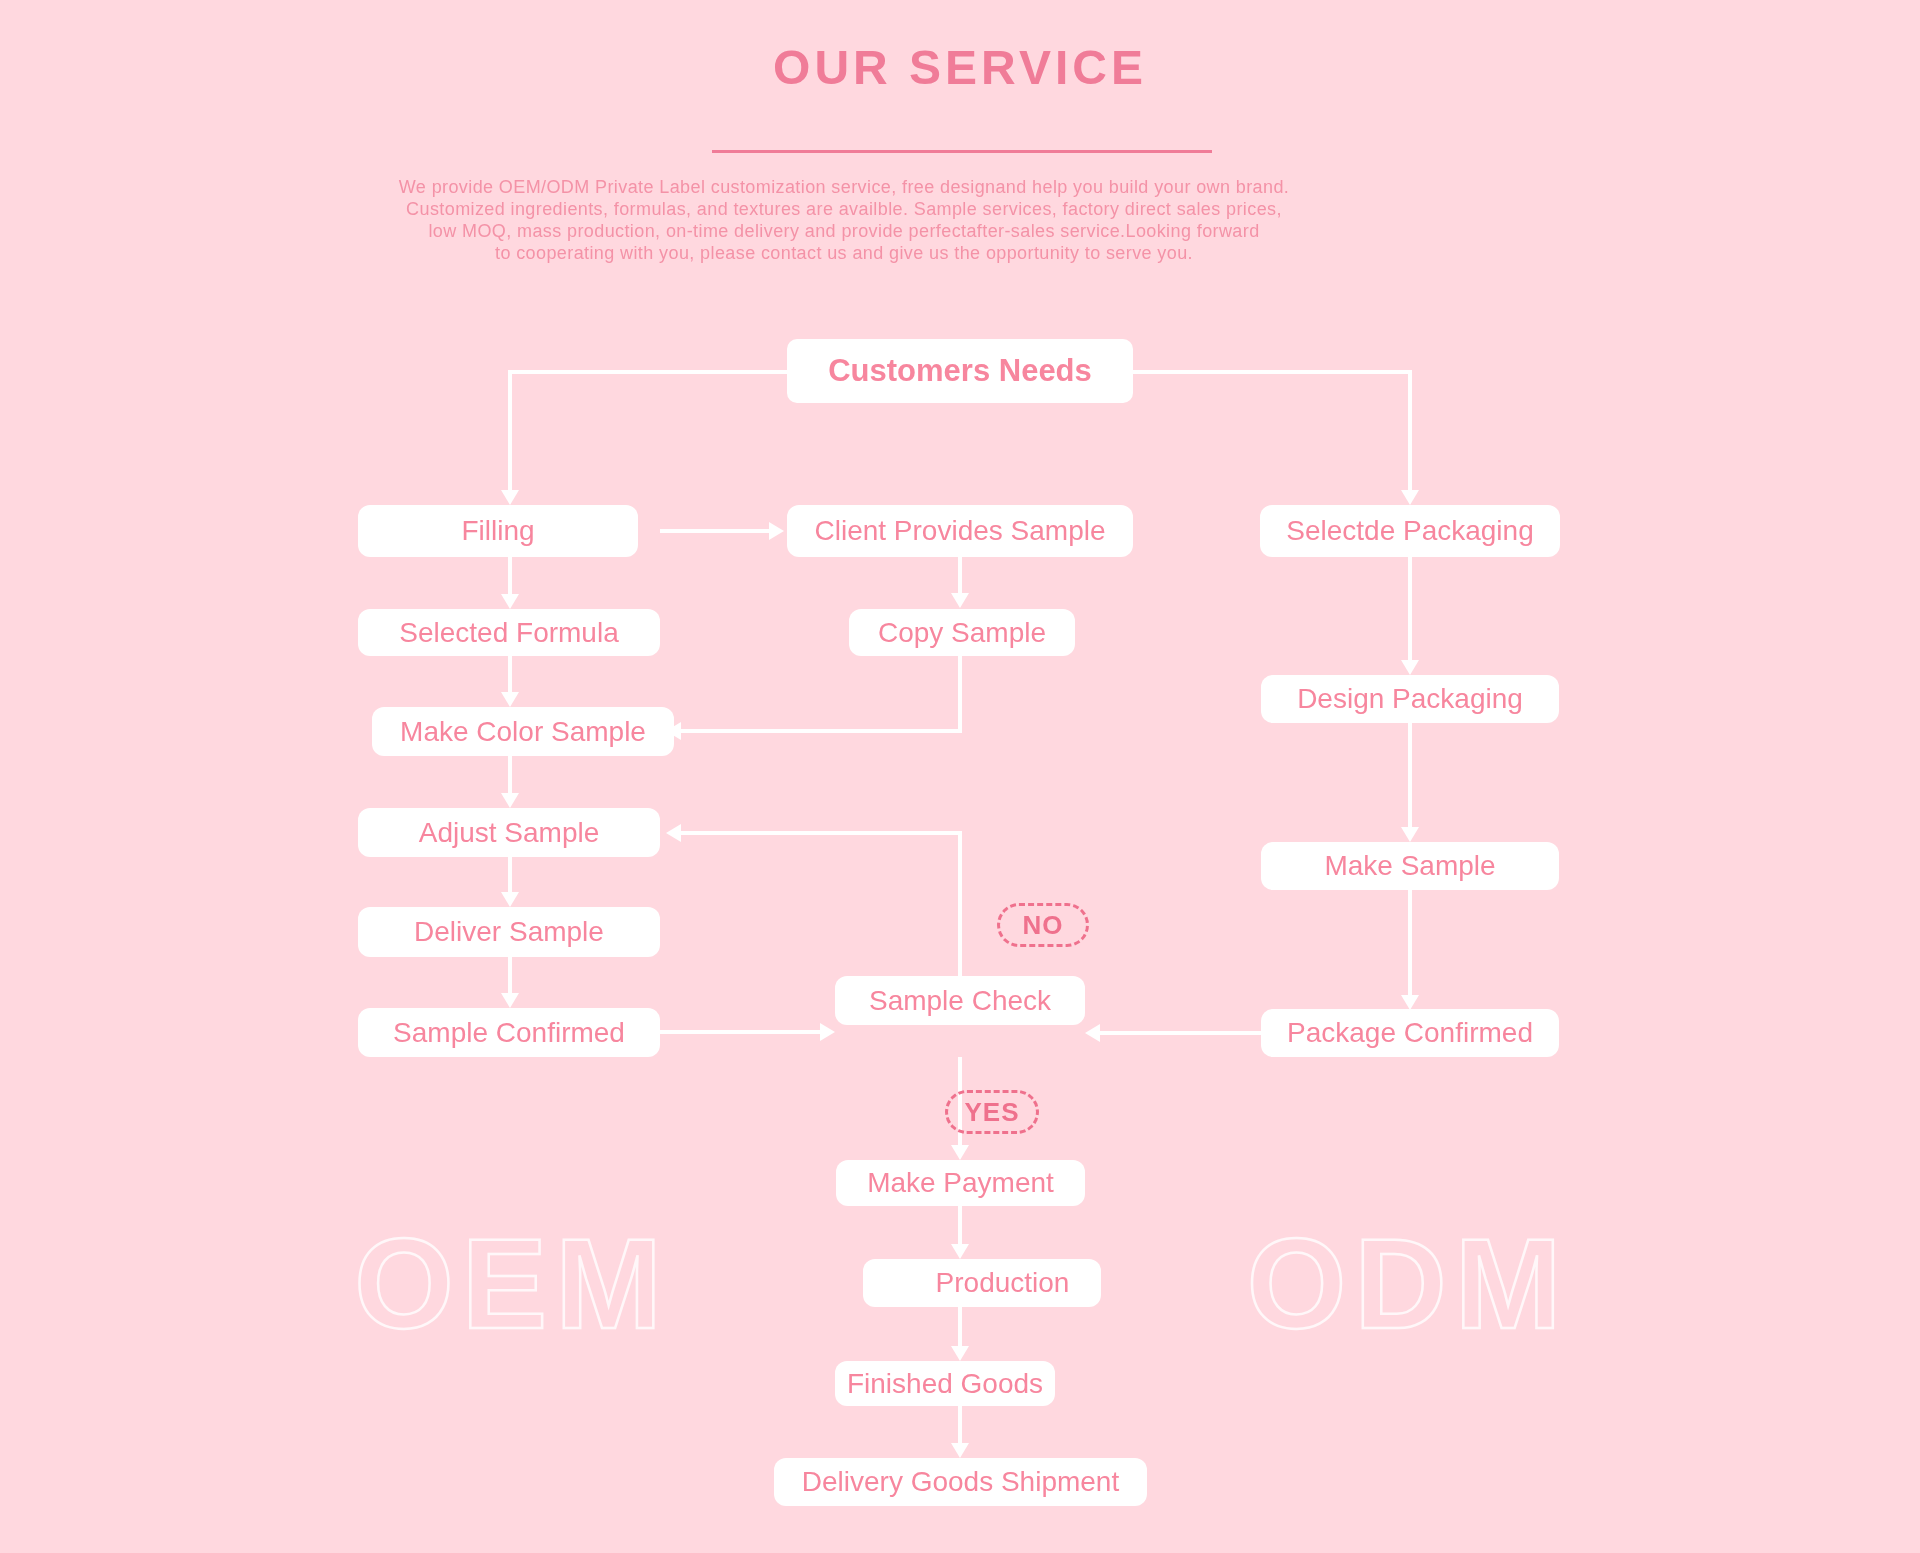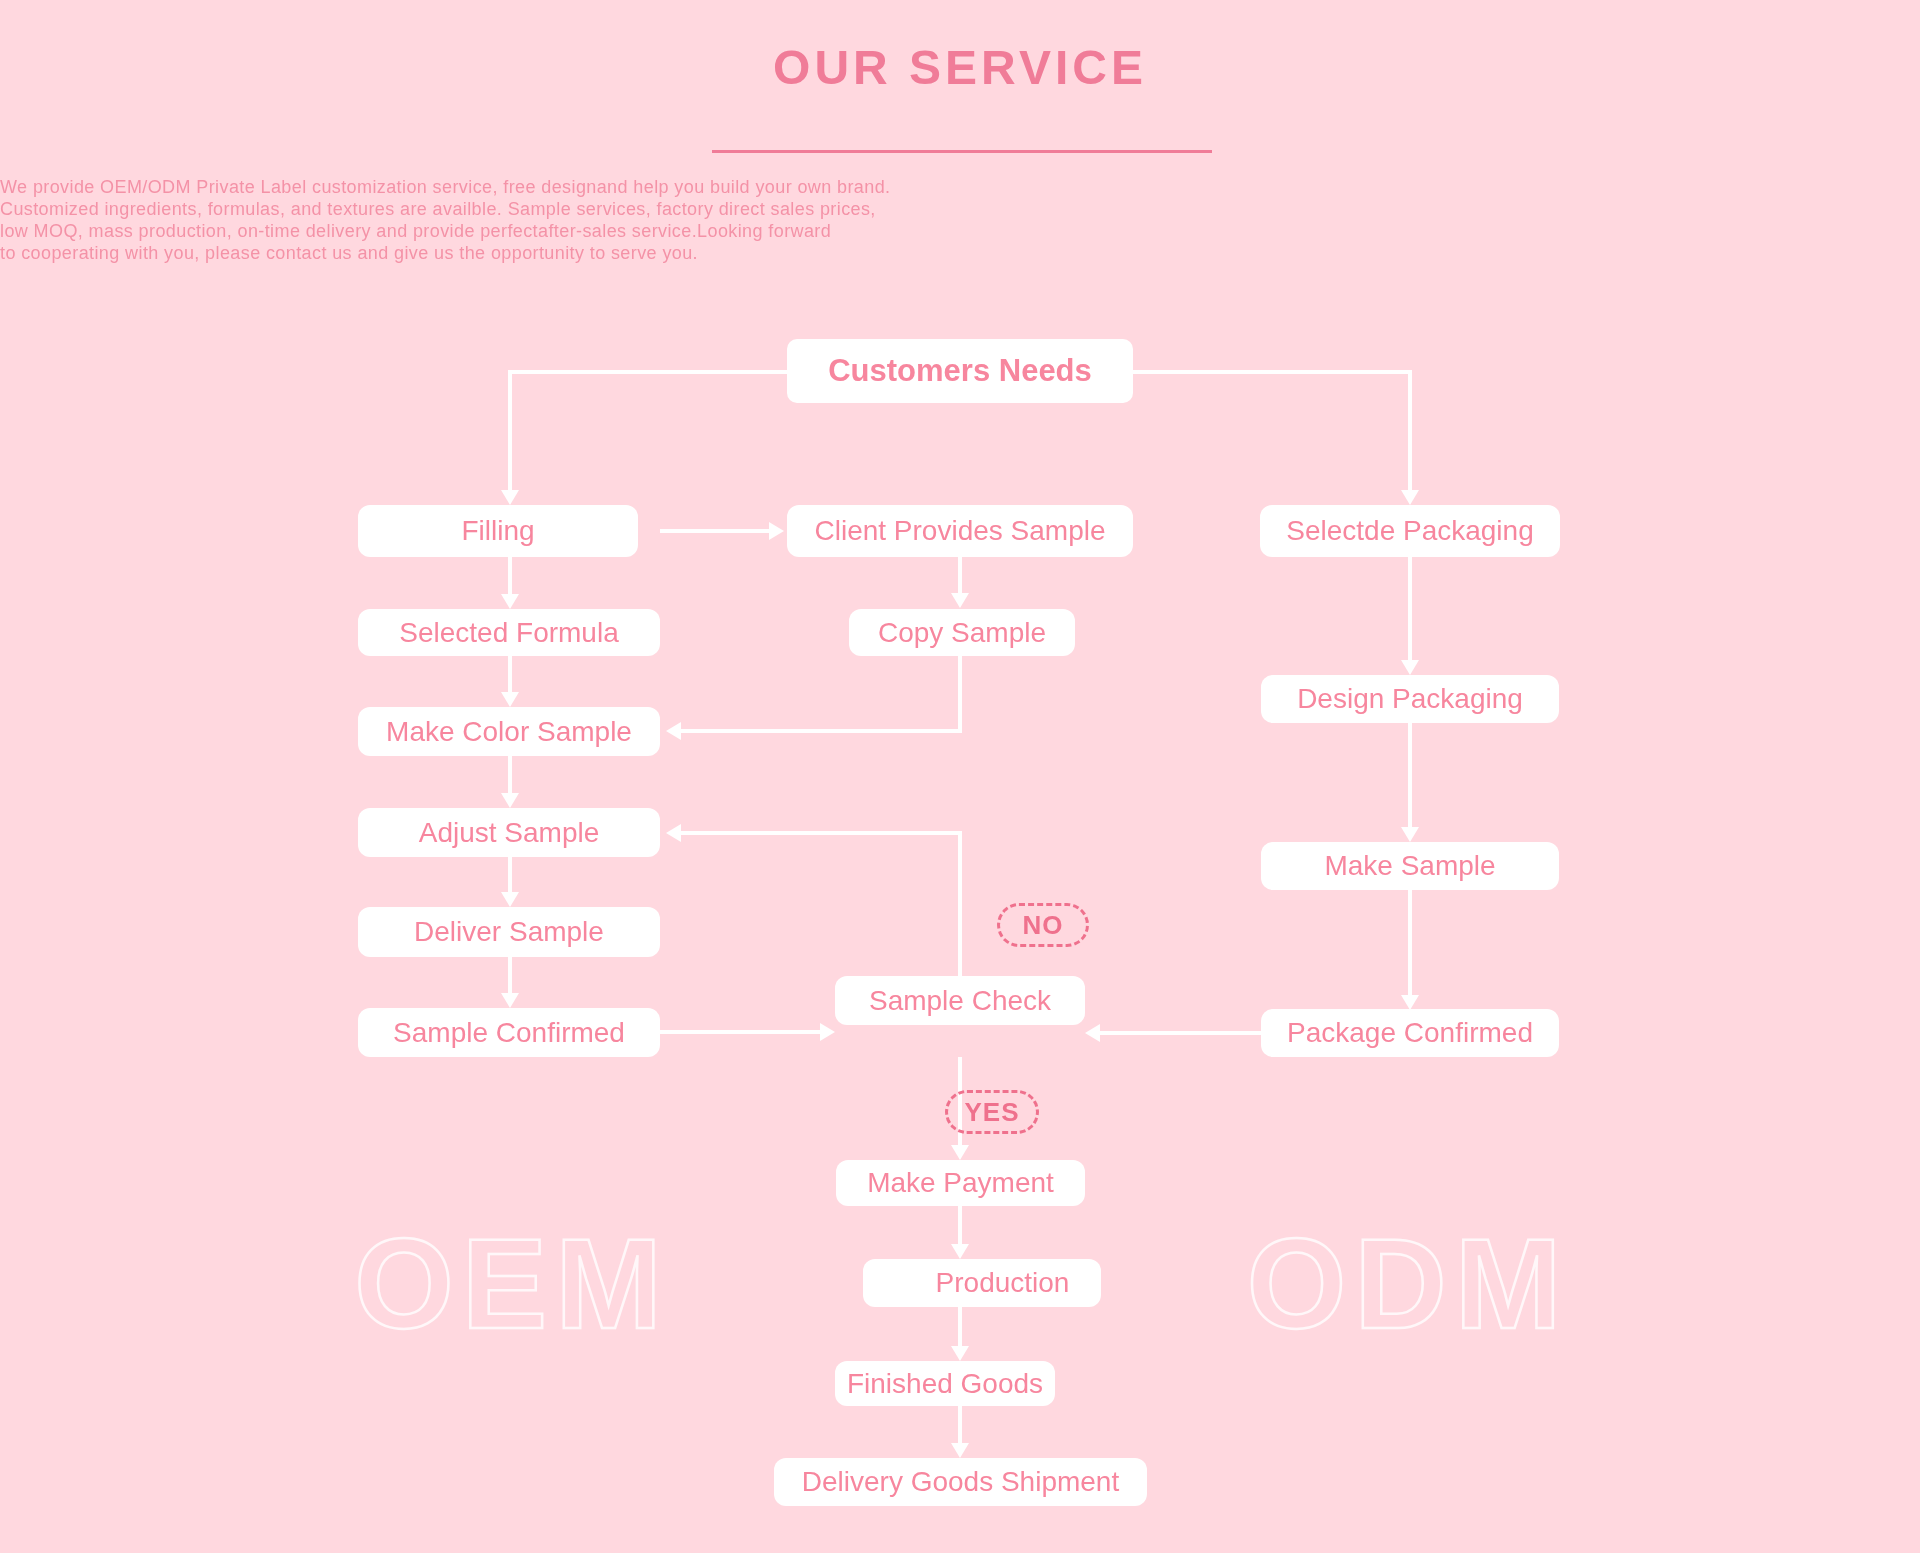--- a/index.html
+++ b/index.html
@@ -14,42 +14,42 @@
   .stage{position:absolute;left:0;top:0;width:1920px;height:1553px;}
   .page-title{
     position:absolute;left:0;top:40px;width:1920px;margin:0;text-align:center;
     font-family:Liberation Sans, sans-serif;font-weight:700;
     font-size:48px;letter-spacing:4px;color:var(--title);
   }
   .title-underline{
     position:absolute;left:712px;top:150px;width:500px;height:3px;background:var(--title);
   }
   .intro{
-    position:absolute;left:0;top:176px;width:1688px;
+    position:absolute;left:0;top:176px;width:1688px;text-align:center;
     font-size:18px;line-height:22px;color:var(--paragraph);letter-spacing:.4px;
   }
   svg.connectors{position:absolute;left:0;top:0;width:1920px;height:1553px;}
   svg.connectors path{stroke:var(--line);stroke-width:4;fill:none;}
   svg.connectors polygon{fill:var(--line);stroke:none;}
   .watermark-text{
     fill:none;stroke:rgba(255,255,255,.8);stroke-width:2.5px;
     font-family:"Liberation Sans",sans-serif;font-weight:700;font-size:128px;letter-spacing:8px;
   }
   .node{
     position:absolute;background:var(--box-bg);border-radius:12px;
     display:flex;align-items:center;justify-content:center;
     color:var(--box-text);font-size:28px;font-weight:400;white-space:nowrap;
   }
   .n-customers-needs{left:787px;top:339px;width:346px;height:64px;font-size:31px;font-weight:700;border-radius:10px;}
   .n-filling{left:358px;top:505px;width:280px;height:52px;}
   .n-client-provides-sample{left:787px;top:505px;width:346px;height:52px;}
   .n-selectde-packaging{left:1260px;top:505px;width:300px;height:52px;}
   .n-selected-formula{left:358px;top:609px;width:302px;height:47px;}
   .n-copy-sample{left:849px;top:609px;width:226px;height:47px;}
-  .n-make-color-sample{left:358px;top:707px;width:302px;height:49px;}
+  .n-make-color-sample{left:372px;top:707px;width:302px;height:49px;}
   .n-design-packaging{left:1261px;top:675px;width:298px;height:48px;}
   .n-adjust-sample{left:358px;top:808px;width:302px;height:49px;}
   .n-make-sample{left:1261px;top:842px;width:298px;height:48px;}
   .n-deliver-sample{left:358px;top:907px;width:302px;height:50px;}
   .n-sample-confirmed{left:358px;top:1008px;width:302px;height:49px;}
   .n-sample-check{left:835px;top:976px;width:250px;height:49px;}
   .n-package-confirmed{left:1261px;top:1009px;width:298px;height:48px;}
   .n-make-payment{left:836px;top:1160px;width:249px;height:46px;}
   .n-production{left:863px;top:1259px;width:197px;height:48px;padding-left:41px;}
   .n-finished-goods{left:835px;top:1361px;width:220px;height:45px;}

